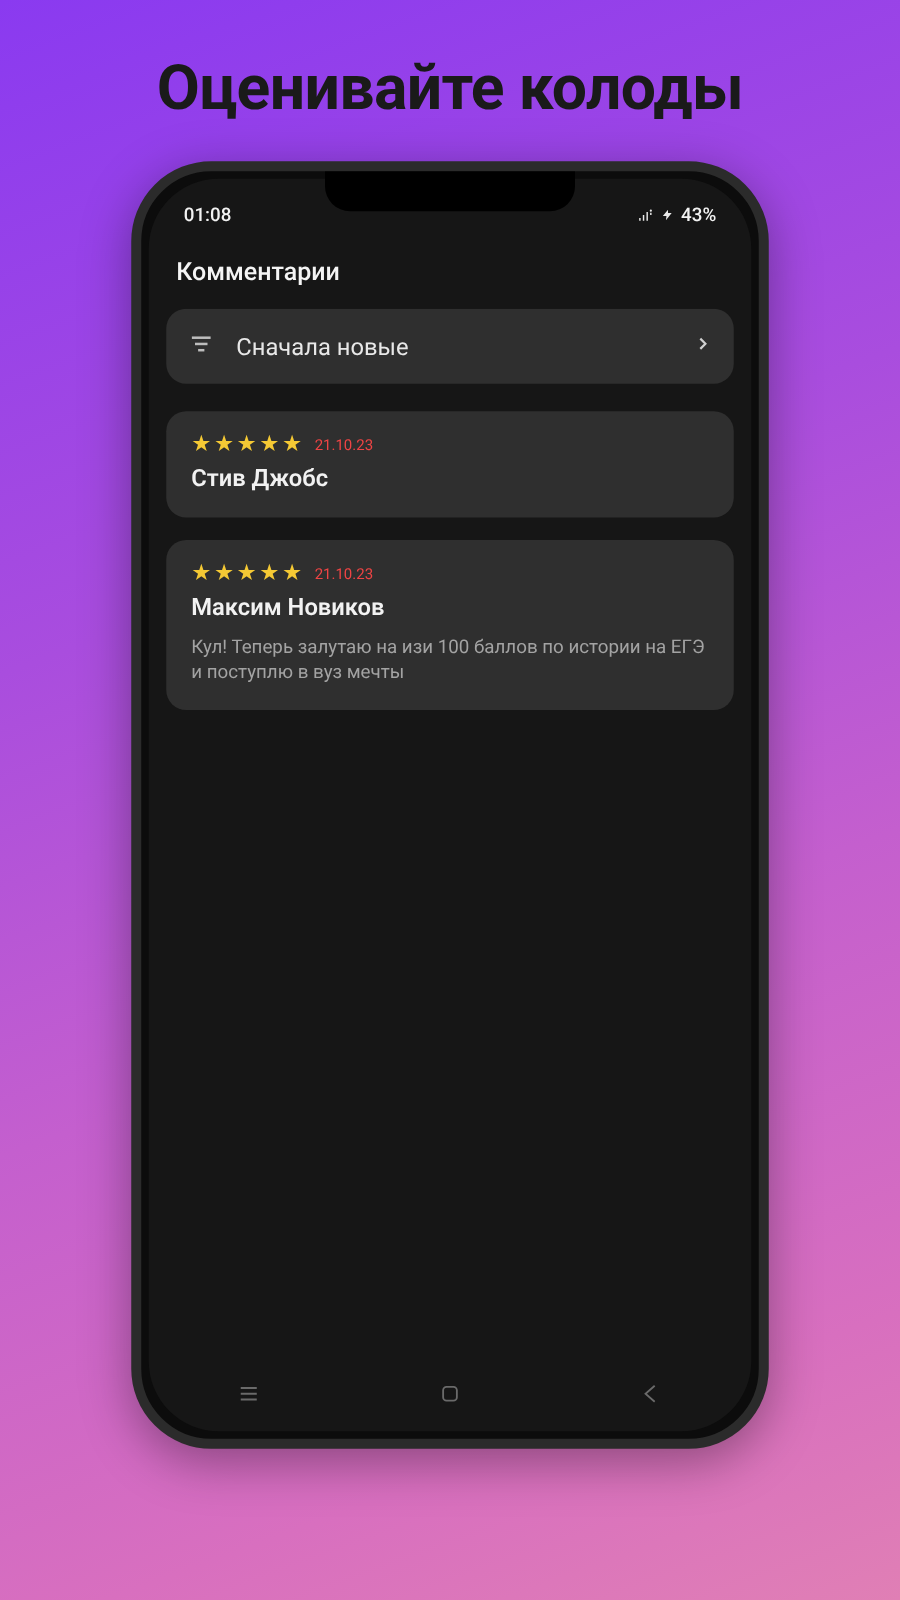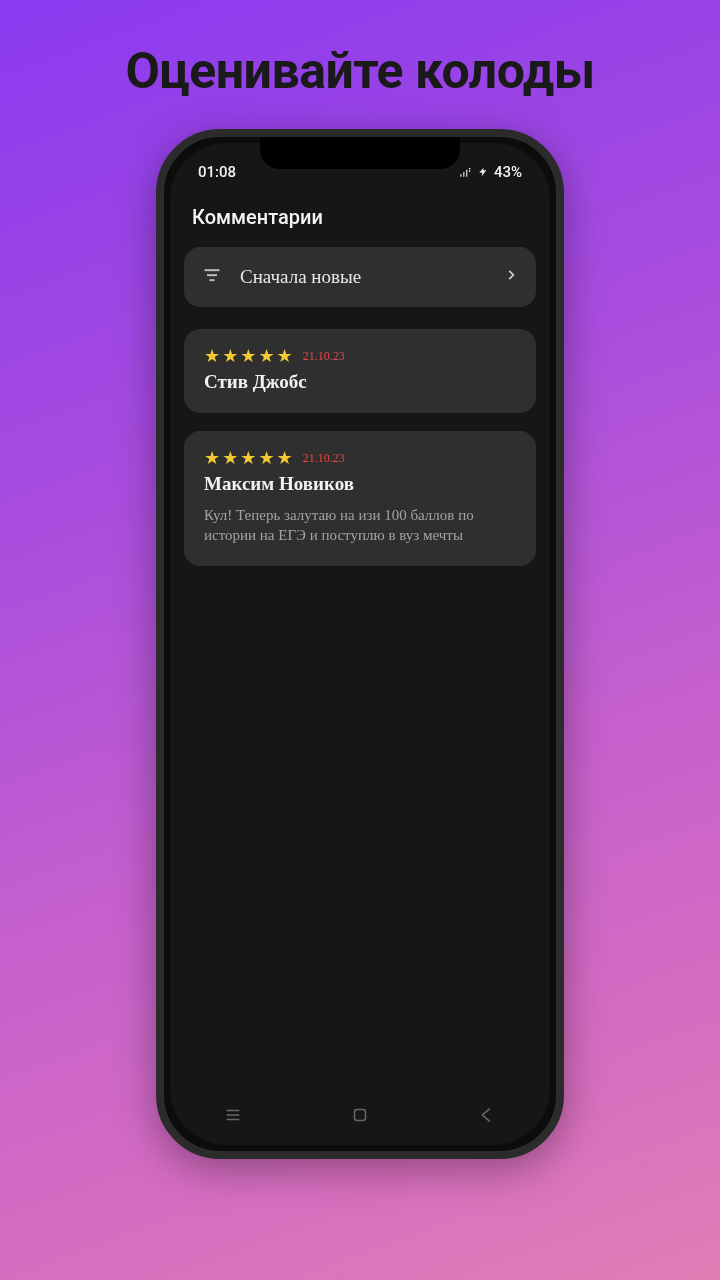--- a/index.html
+++ b/index.html
@@ -14,21 +14,21 @@
     text-align: right;
     font-size: 50px;
     font-weight: 700;
     color: #1a1a1a;
     line-height: 1.18;
     letter-spacing: -0.5px;
   }
   
   .phone {
     margin-top: 28px;
-    width: 408px;
+    width: 510px;
     height: 1030px;
     background: #0c0c0c;
     border: 8px solid #2b2b2b;
     border-radius: 64px;
     position: relative;
     box-shadow: 0 10px 40px rgba(0,0,0,.35);
     overflow: hidden;
   }
   
   .notch {
@@ -51,21 +51,21 @@
     color:#f2f2f2; font-size:15px; font-weight:500;
   }
   .status-right { display:flex; align-items:center; gap:6px; }
   .status-right svg { display:block; }
   
   .app-header {
     padding: 10px 22px 18px 22px;
     color:#f4f4f4; font-size:20px; font-weight:500;
   }
   
-  .content { flex:1; padding: 0 14px; overflow:hidden;font-family:Liberation Serif, serif; }
+  .content { flex:1; padding: 0 14px; overflow:hidden; }
   .sort-row {
     background:#2f2f2f;
     border-radius:16px;
     height:60px;
     display:flex; align-items:center;
     padding:0 18px;
     color:#e8e8e8;
     cursor:pointer;
     margin-bottom:22px;
   }

